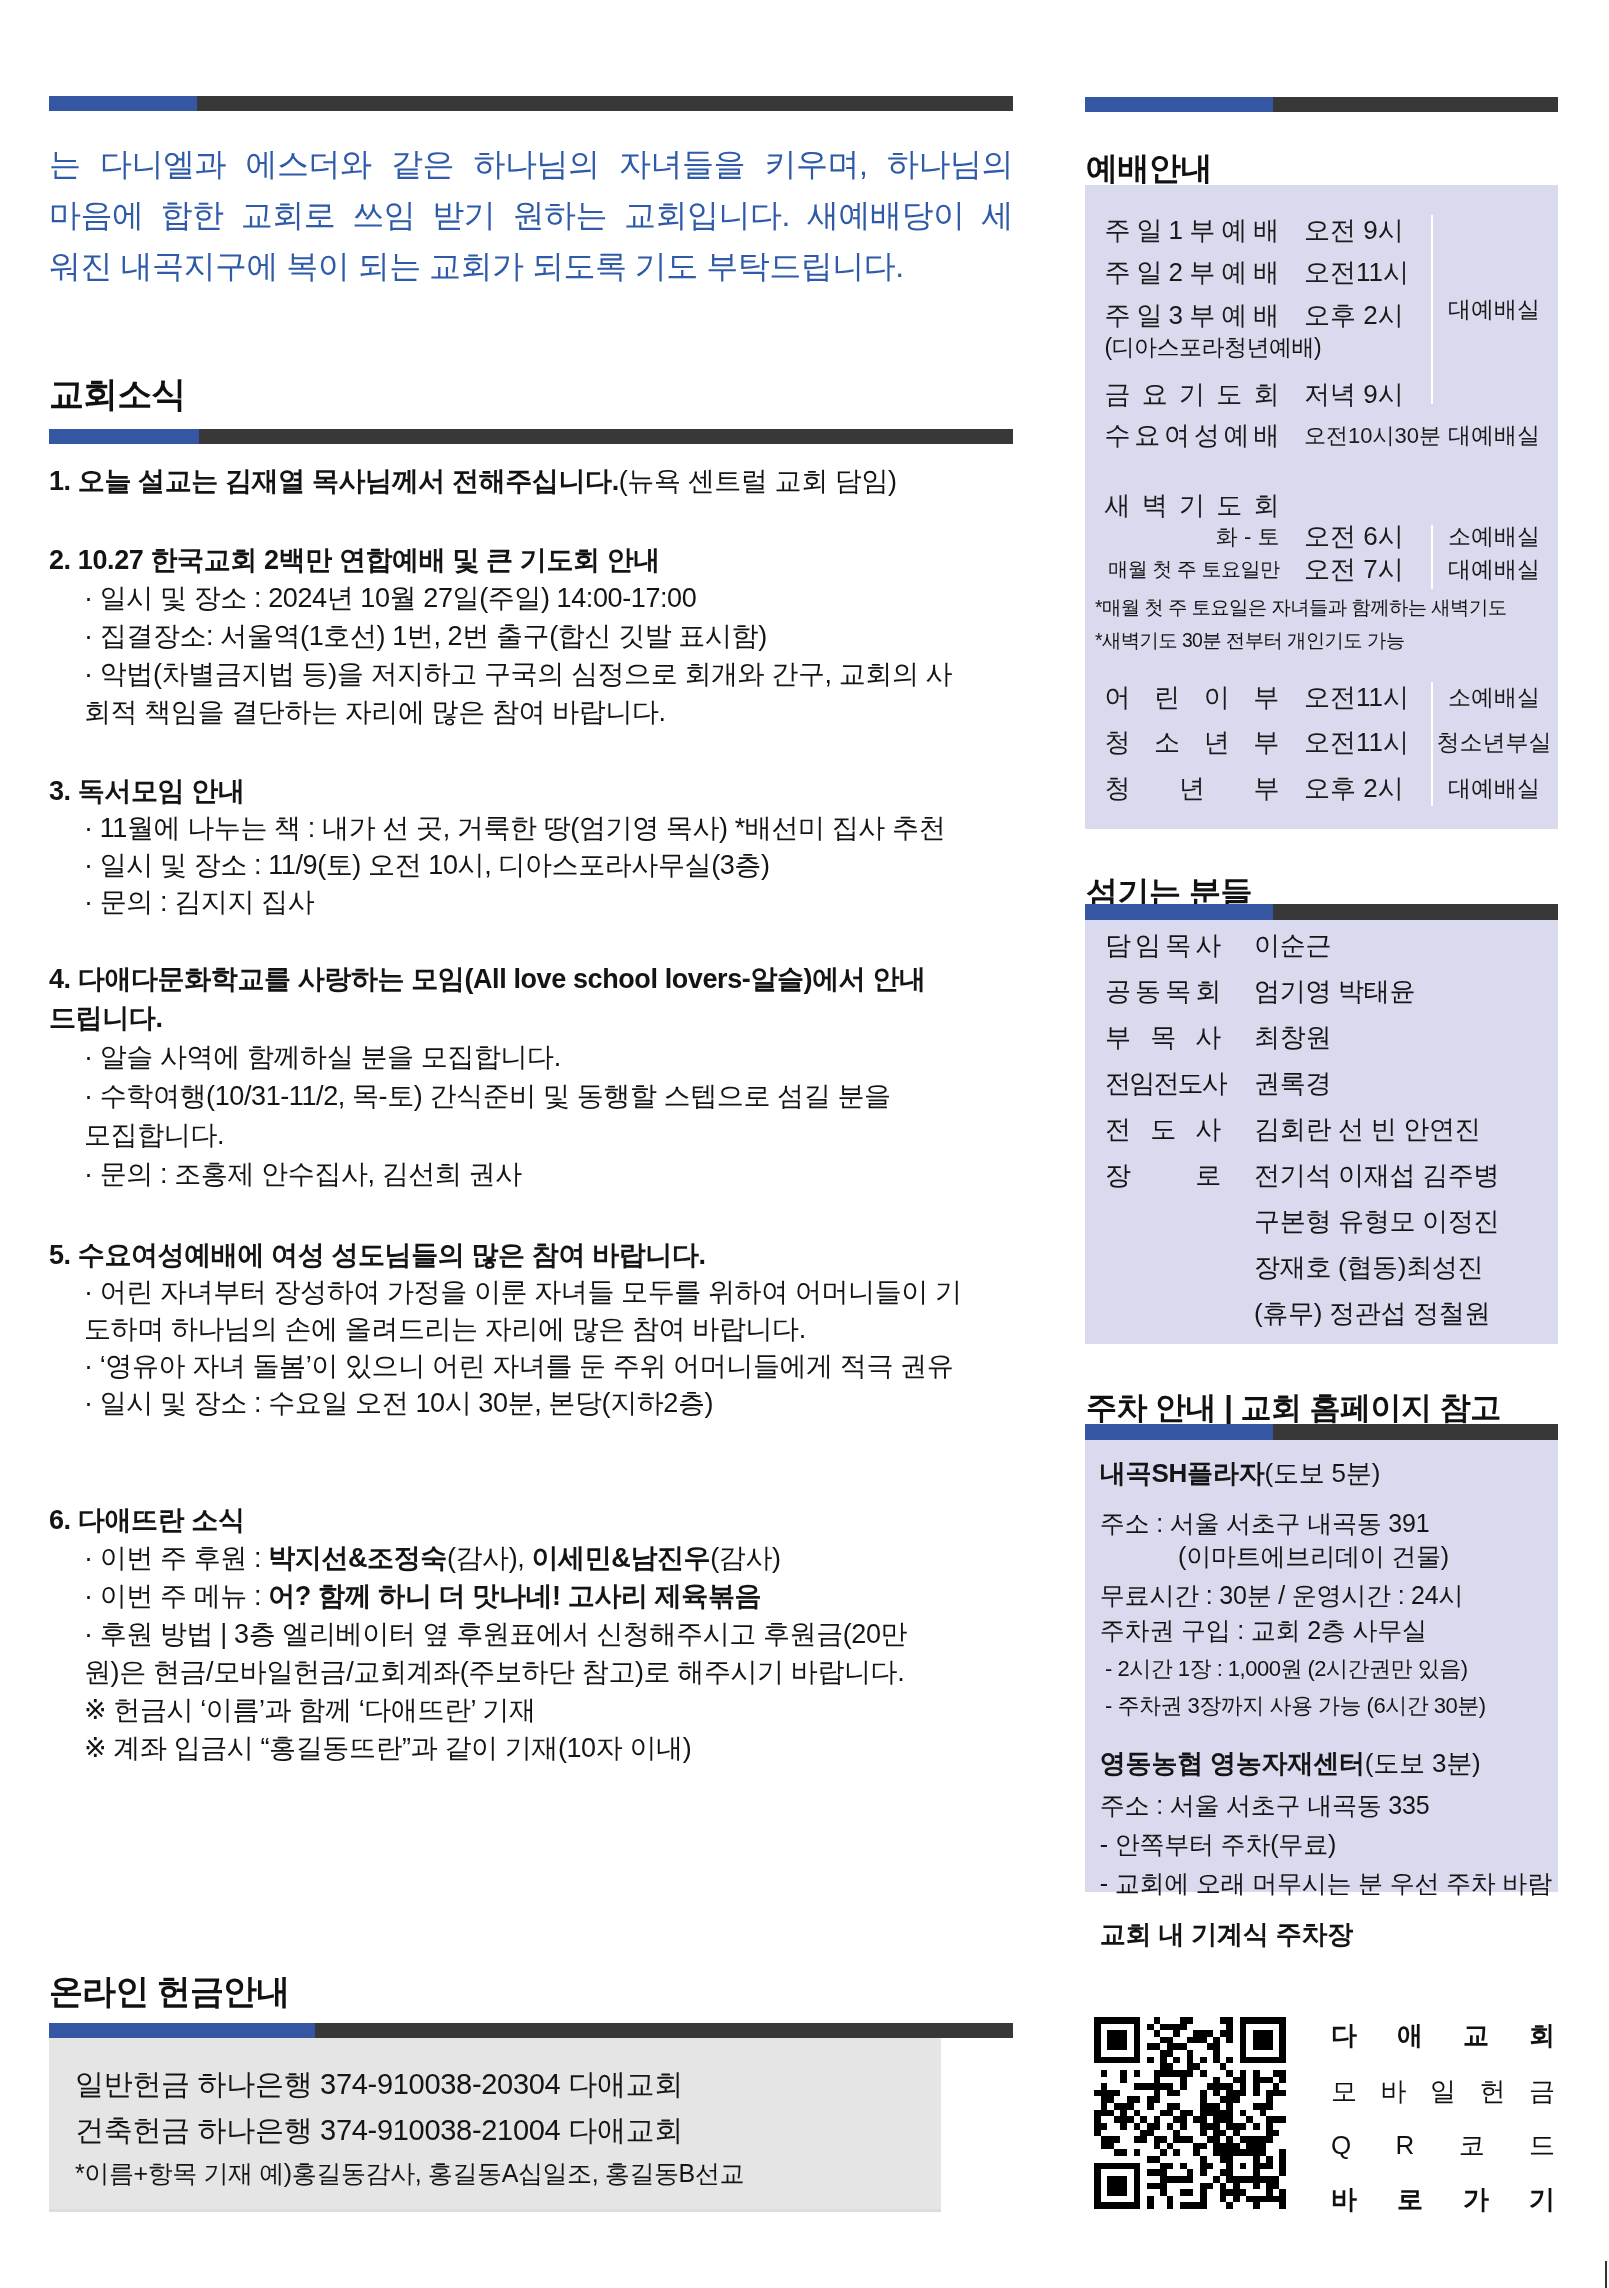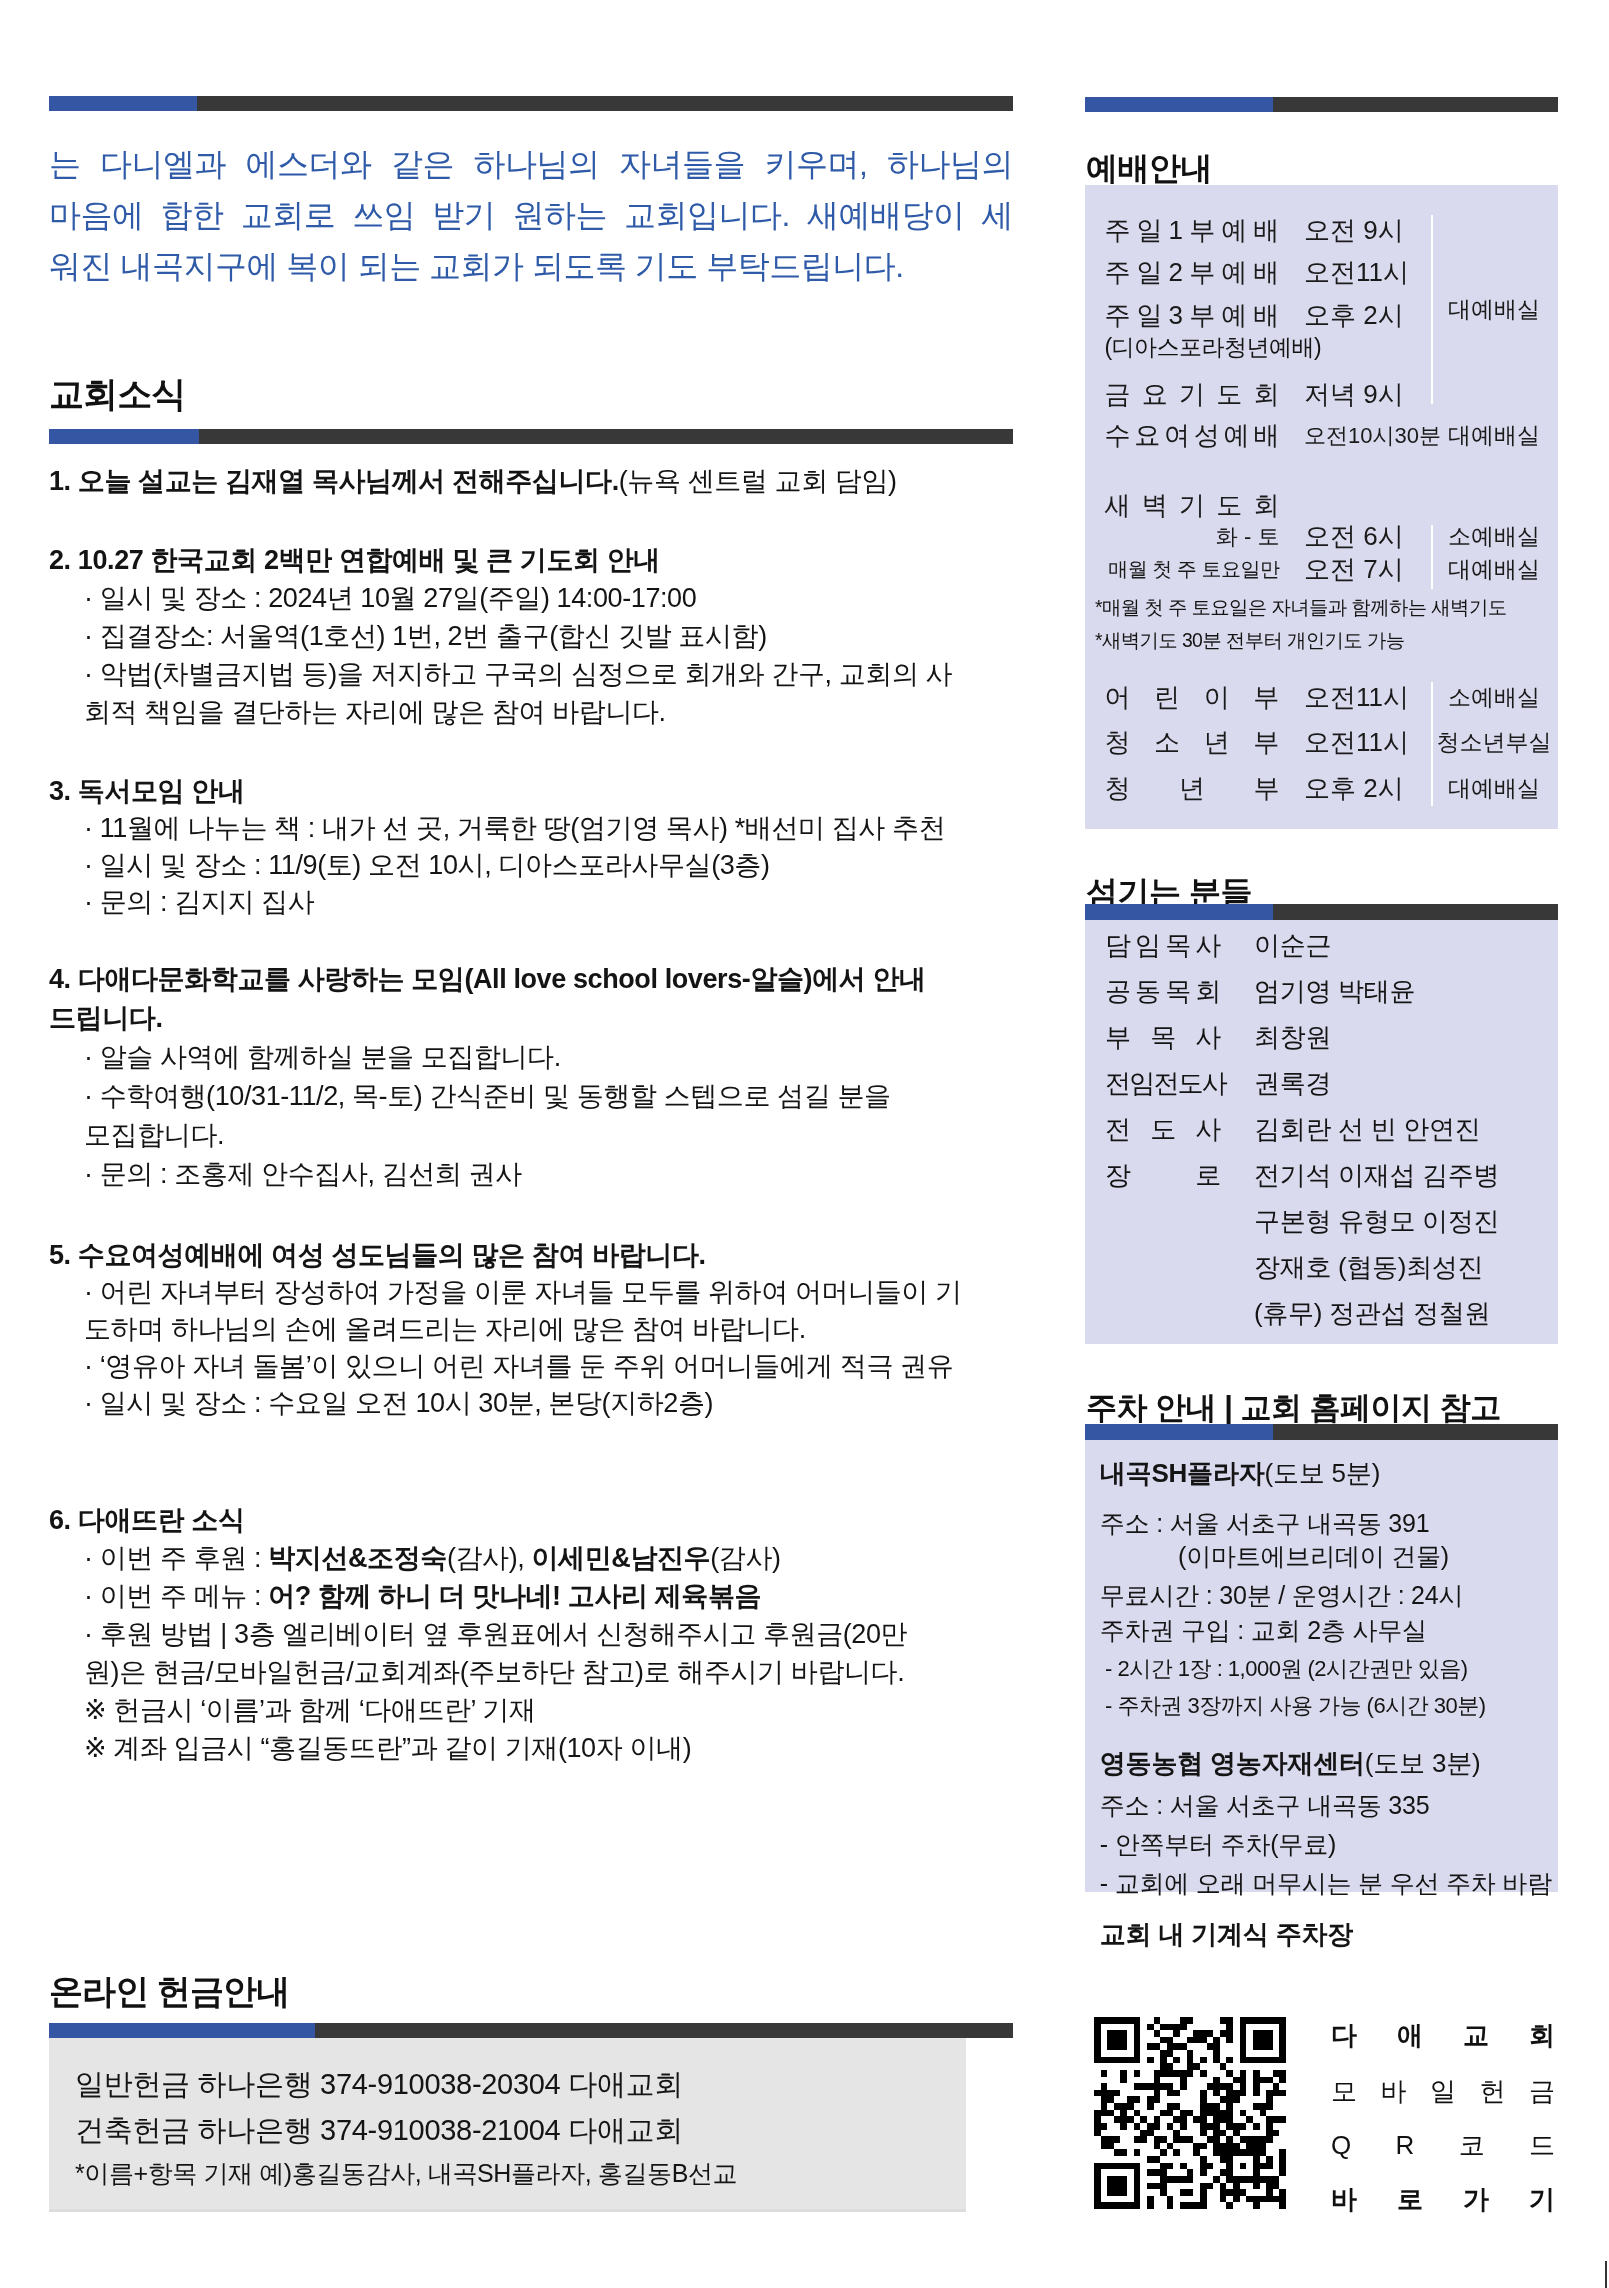--- a/index.html
+++ b/index.html
@@ -18,21 +18,21 @@
   .welcome .wl.last { text-align-last: left; }
 
   .h-left { left: 49px; font-size: 35px; font-weight: 700; line-height: 42px; letter-spacing: -0.9px; color: #111; white-space: nowrap; }
 
   .item { left: 49px; width: 988px; font-size: 27px; line-height: 38px; letter-spacing: -0.4px; color: #141414; }
   .item .ln { white-space: nowrap; }
   .item .t { font-weight: 700; }
   .item .sub { padding-left: 35px; }
   .b { font-weight: 700; }
 
-  .offer-box { left: 49px; top: 2038px; width: 892px; height: 174px; background: #e6e5e6; box-shadow: inset 0 -2.8px 0 #dcdcdc; padding-left: 25px; }
+  .offer-box { left: 49px; top: 2038px; width: 892px; height: 174px; background: #e6e5e6; box-shadow: inset 0 -2.8px 0 #dcdcdc; }
   .offer-line { position: absolute; left: 26px; white-space: nowrap; color: #141414; }
   .offer-line.acct { font-size: 29px; line-height: 46px; letter-spacing: -0.3px; }
   .offer-line.note { font-size: 25px; line-height: 37px; letter-spacing: -0.4px; }
 
   
   .h-right { left: 1086px; font-size: 32px; font-weight: 700; line-height: 41px; letter-spacing: -0.5px; color: #111; white-space: nowrap; margin-top: 13px; }
   .panel { position: absolute; left: 1085px; width: 473px; background: #dadaee; }
   .dist { display: flex; justify-content: space-between; }
   .divider { position: absolute; left: 346px; width: 1.8px; background: #ffffff; }
 
@@ -131,21 +131,21 @@
   <div class="ln sub">※ 계좌 입금시 “홍길동뜨란”과 같이 기재(10자 이내)</div>
 </div>
 
 <div class="abs h-left" style="top:1970px; font-size:34px;">온라인 헌금안내</div>
 <div class="bar" style="left:49px; top:2023px; width:964px;">
   <div class="bar-blue" style="width:266px;"></div>
 </div>
 <div class="abs offer-box">
   <div class="offer-line acct" style="top:23px;">일반헌금 하나은행  374-910038-20304 다애교회</div>
   <div class="offer-line acct" style="top:69px;">건축헌금 하나은행  374-910038-21004 다애교회</div>
-  <div class="offer-line note" style="top:117px;">*이름+항목 기재 예)홍길동감사, 내곡SH플라자, 홍길동B선교</div>
+  <div class="offer-line note" style="top:117px;">*이름+항목 기재 예)홍길동감사, 홍길동A십일조, 홍길동B선교</div>
 </div>
 
 <div class="bar" style="left:1085px; top:97px; width:473px;">
   <div class="bar-blue" style="width:188px;"></div>
 </div>
 <div class="abs h-right" style="top:135px;">예배안내</div>
 
 <div class="panel" style="top:185px; height:644px;">
   <div class="wrow" style="top:29.5px;">
     <div class="lbl dist">

